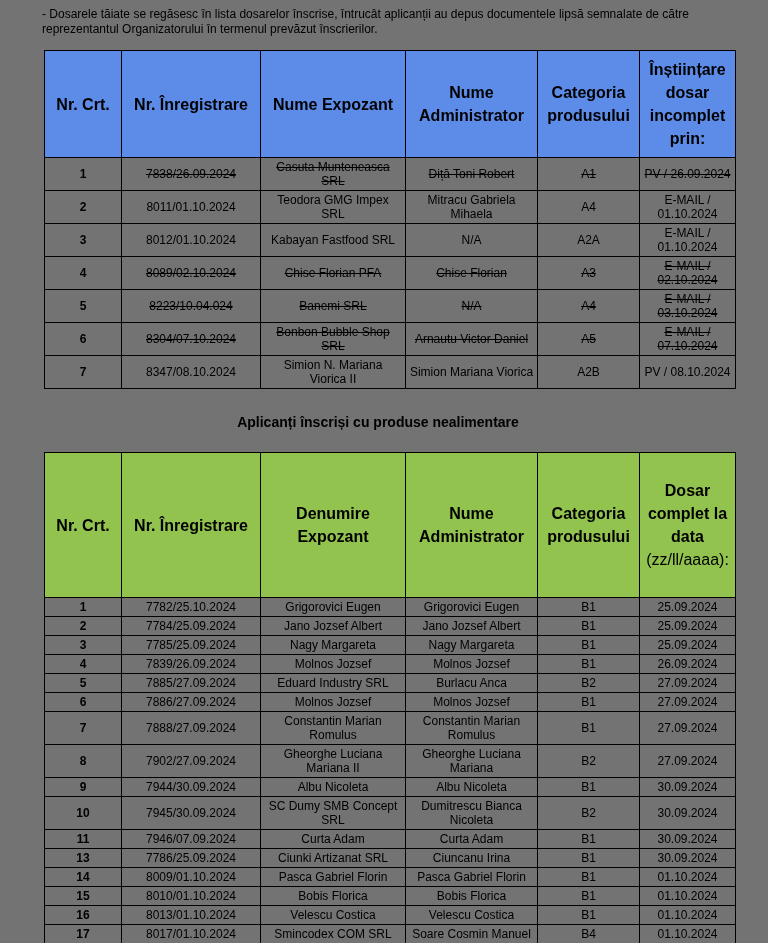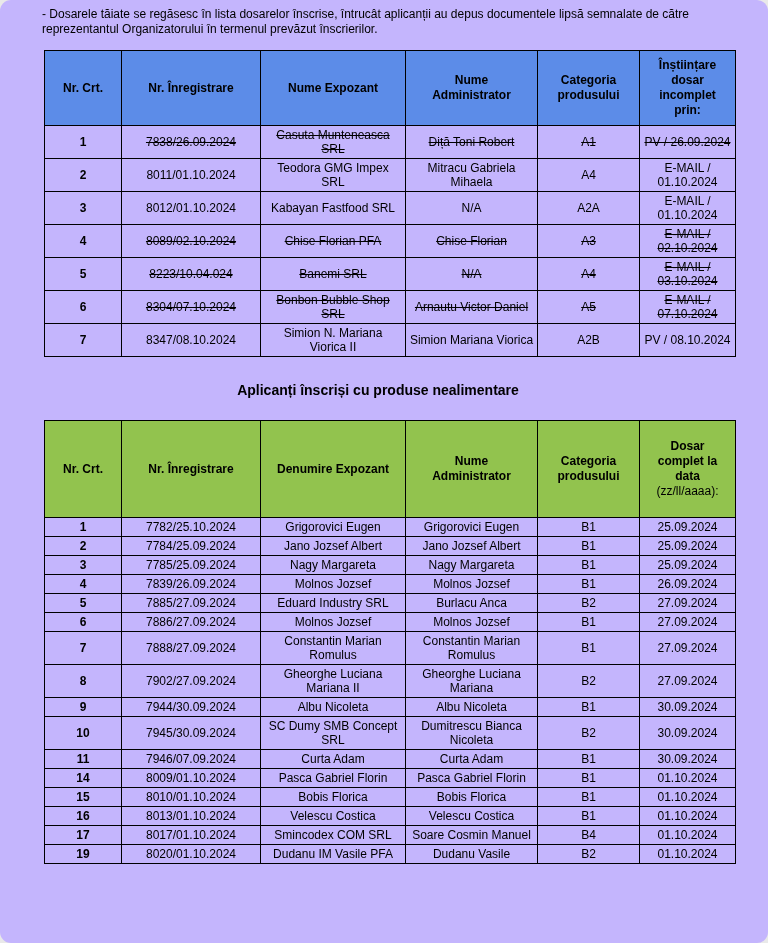--- a/index.html
+++ b/index.html
@@ -1,34 +1,34 @@
 <!DOCTYPE html>
 <html><head>
 <meta charset="utf-8">
 <style>
   * { margin:0; padding:0; box-sizing:border-box; }
   html,body { background:#e9e9e9; }
   body { font-family:"Liberation Sans","DejaVu Sans",sans-serif; color:#000; }
   .page {
-    width:768px; height:943px; background:#c4b5fd; overflow:hidden;
-    margin:0 auto; position:relative;border-radius:11px;
+    width:768px; height:943px; background:#737373; overflow:hidden;
+    margin:0 auto; position:relative;
   }
   .intro {
     padding:7px 36px 0 42px;
     font-size:12px; line-height:15px; color:#000;
   }
   table.tbl {
     border-collapse:collapse; table-layout:fixed;
     width:691px; margin-left:44px;
   }
   .tbl-blue  { margin-top:13px; }
   .tbl-green { margin-top:0; }
   .tbl th, .tbl td { border:1.5px solid #000; text-align:center; vertical-align:middle; }
   .tbl th {
-    font-weight:bold; font-size:12px; line-height:15px;
+    font-weight:bold; font-size:16px; line-height:23px;
     white-space:pre-line; padding:7px 2px;margin-top:40px;
   }
   .tbl-green th { padding:3px 2px; }
   .tbl td {
     font-size:12px; line-height:14px; padding:2px 3px;
     word-wrap:break-word;
   }
   .tbl-blue  td { height:32px; }
   .tbl-green td { height:19px; }
   .tbl td:first-child { font-weight:bold; }
@@ -241,20 +241,28 @@
         </tr>
         <tr>
           <td>11</td>
           <td>7946/07.09.2024</td>
           <td>Curta Adam</td>
           <td>Curta Adam</td>
           <td>B1</td>
           <td>30.09.2024</td>
         </tr>
         <tr>
+          <td>13</td>
+          <td>7786/25.09.2024</td>
+          <td>Ciunki Artizanat SRL</td>
+          <td>Ciuncanu Irina</td>
+          <td>B1</td>
+          <td>30.09.2024</td>
+        </tr>
+        <tr>
           <td>14</td>
           <td>8009/01.10.2024</td>
           <td>Pasca Gabriel Florin</td>
           <td>Pasca Gabriel Florin</td>
           <td>B1</td>
           <td>01.10.2024</td>
         </tr>
         <tr>
           <td>15</td>
           <td>8010/01.10.2024</td>

